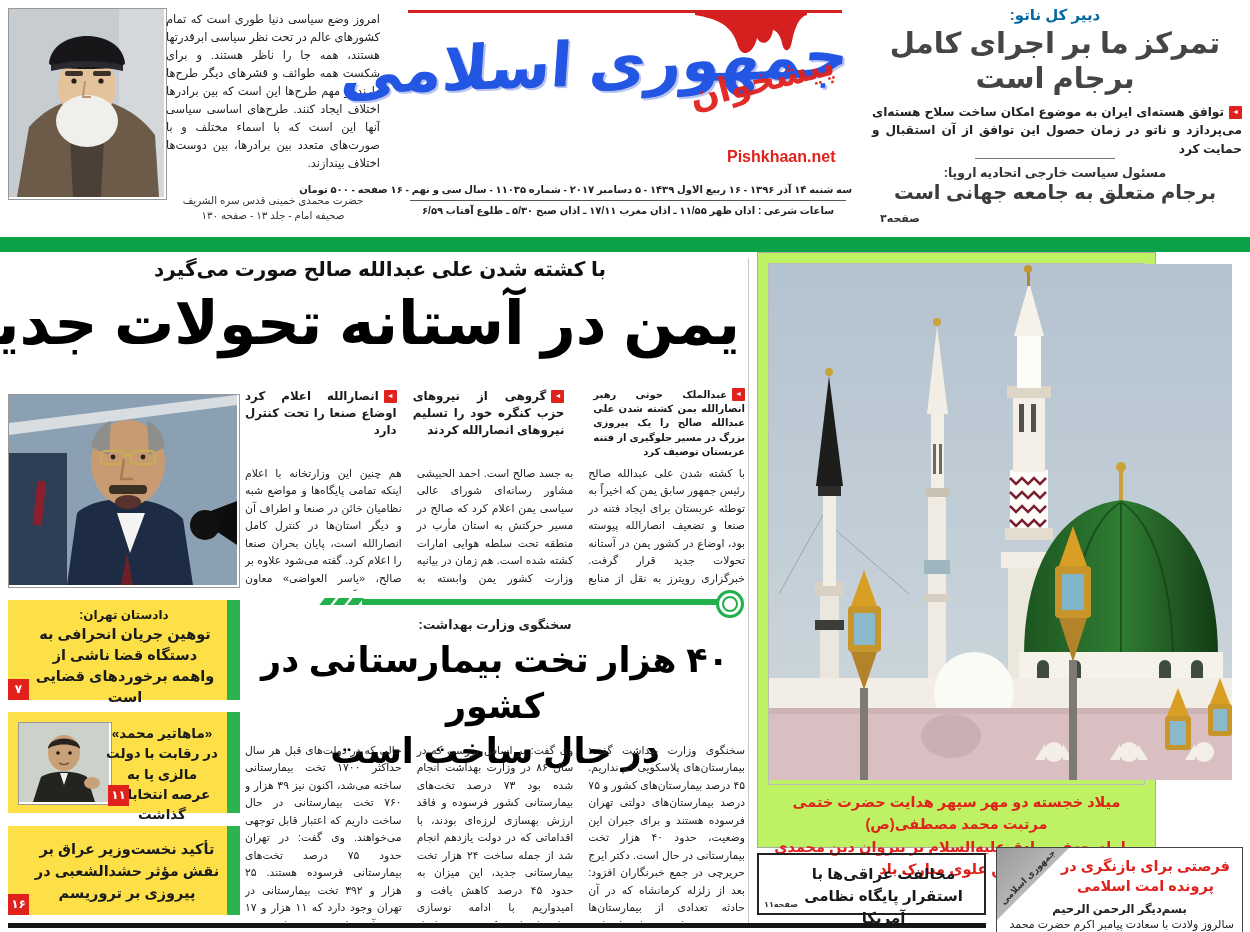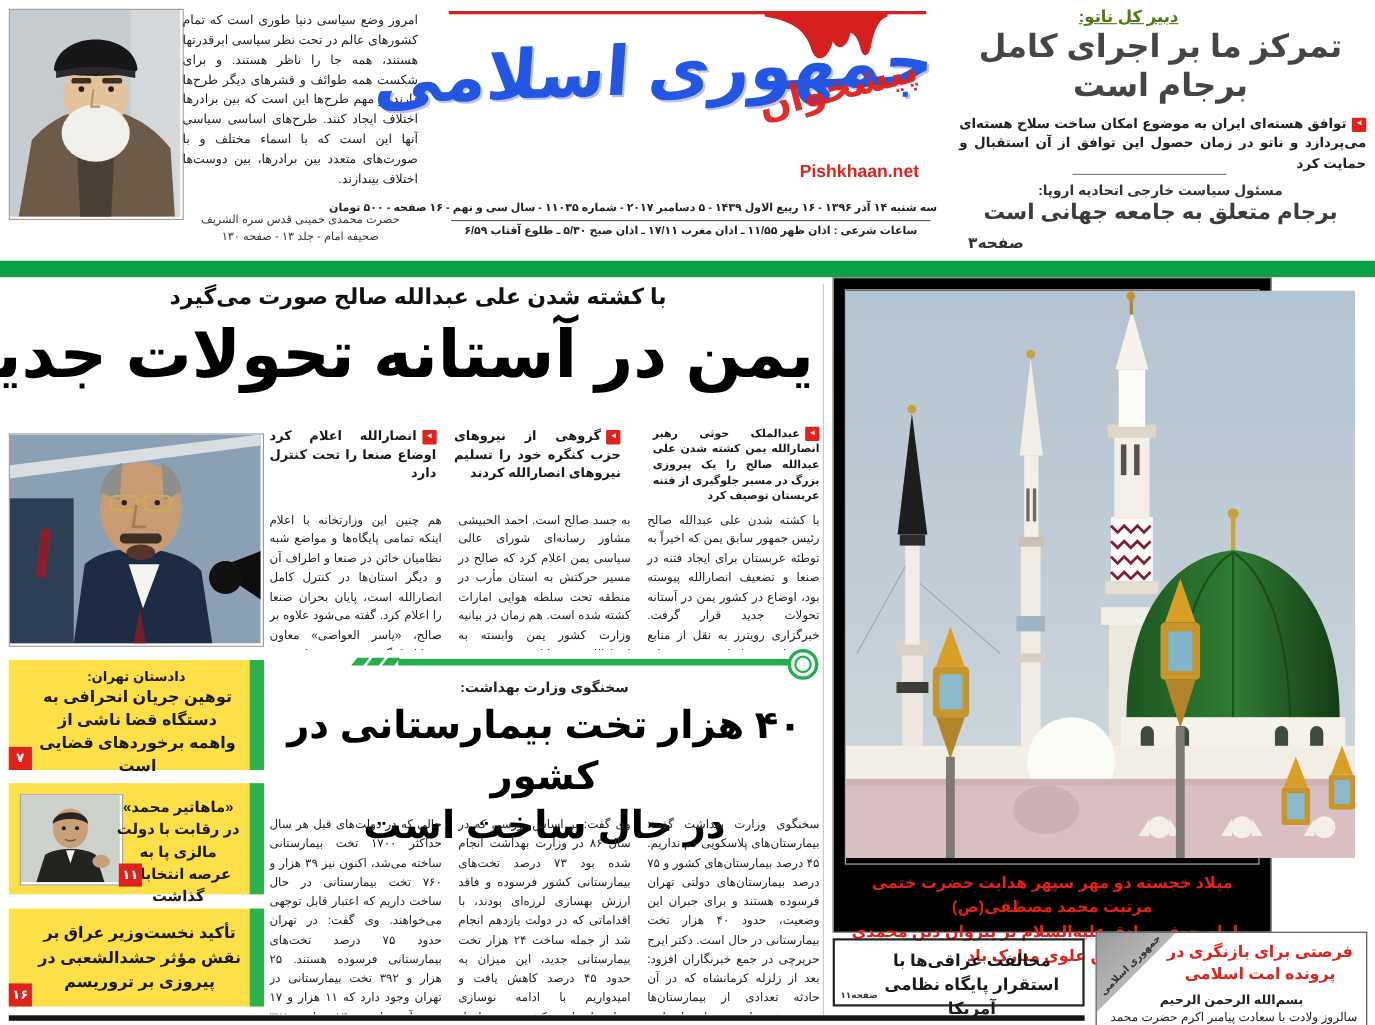--- a/index.html
+++ b/index.html
@@ -56,30 +56,30 @@
         C76,32 67,36 62,27 C58,44 46,48 42,32 C38,20 30,14 24,11 C16,7 6,5 0,4 Z"></path>
     </svg>
   </div>
   <div class="abs rtl c b" style="left:408px;top:26px;width:440px;font-size:62px;color:#2456e4;transform:skewX(-6deg) rotate(-2deg);white-space:nowrap;text-shadow:2px 2px 0 #b9c4ee;">جمهوری اسلامی</div>
   <div class="abs b" style="left:688px;top:60px;font-size:34px;color:#e0211c;transform:rotate(-14deg);direction:rtl;opacity:.95;">پیشخوان</div>
   <div class="abs b" style="left:727px;top:148px;font-size:16px;color:#e0211c;">Pishkhaan.net</div>
   <div class="abs rtl c b" style="left:404px;top:184px;width:448px;font-size:10px;white-space:nowrap;color:#222;">سه شنبه ۱۴ آذر ۱۳۹۶ - ۱۶ ربیع الاول ۱۴۳۹ - ۵ دسامبر ۲۰۱۷ - شماره ۱۱۰۳۵ - سال سی و نهم - ۱۶ صفحه - ۵۰۰ تومان</div>
   <div class="abs" style="left:410px;top:200px;width:436px;height:1px;background:#555;"></div>
   <div class="abs rtl c b" style="left:404px;top:205px;width:448px;font-size:10px;white-space:nowrap;color:#222;">ساعات شرعی : اذان ظهر ۱۱/۵۵ ـ اذان مغرب ۱۷/۱۱ ـ اذان صبح ۵/۳۰ ـ طلوع آفتاب ۶/۵۹</div>
 
-  <div class="abs rtl c b" style="left:836px;top:6px;width:380px;font-size:15px;color:#4d7c0f;text-decoration:underline;">دبیر کل ناتو:</div>
+  <div class="abs rtl c b" style="left:865px;top:6px;width:380px;font-size:15px;color:#0369a1;">دبیر کل ناتو:</div>
   <div class="abs rtl c b" style="left:865px;top:26px;width:380px;font-size:29px;line-height:1.22;color:#454545;text-align:center;">
     <div>تمرکز ما بر اجرای کامل</div>
     <div>برجام است</div>
   </div>
   <div class="abs rtl j b marker" style="left:872px;top:103px;width:370px;font-size:12.2px;line-height:1.5;color:#222;"><span>توافق هسته‌ای ایران به موضوع امکان ساخت سلاح هسته‌ای می‌پردازد و ناتو در زمان حصول این توافق از آن استقبال و حمایت کرد</span></div>
   <div class="abs" style="left:975px;top:158px;width:140px;height:1px;background:#777;"></div>
   <div class="abs rtl c b" style="left:865px;top:165px;width:380px;font-size:12.5px;color:#333;">مسئول سیاست خارجی اتحادیه اروپا:</div>
   <div class="abs rtl c b" style="left:865px;top:181px;width:380px;font-size:19.5px;color:#3c3c3c;white-space:nowrap;">برجام متعلق به جامعه جهانی است</div>
-  <div class="abs rtl b" style="left:880px;top:212px;font-size:14px;color:#333;">صفحه۳</div>
+  <div class="abs rtl b" style="left:880px;top:212px;font-size:11px;color:#333;">صفحه۳</div>
 
   <div class="abs" style="left:0;top:237px;width:1250px;height:15px;background:#0aa147;"></div>
 
   <div class="abs rtl c b" style="left:25px;top:257px;width:710px;font-size:20px;color:#111;">با کشته شدن علی عبدالله صالح صورت می‌گیرد</div>
   <div class="abs rtl c b" style="left:8px;top:288px;width:732px;font-size:60px;color:#000;white-space:nowrap;">یمن در آستانه تحولات جدید</div>
 
   <div class="abs rtl cols" style="left:245px;top:388px;width:500px;height:70px;gap:16px;overflow:visible;">
     <div class="col rtl j b marker" style="font-size:10px;line-height:1.42;margin-left:13px;"><span>عبدالملک حوثی رهبر انصارالله یمن کشته شدن علی عبدالله صالح را یک پیروزی بزرگ در مسیر جلوگیری از فتنه عربستان توصیف کرد</span></div>
     <div class="col rtl j b marker" style="font-size:11.8px;line-height:1.42;"><span>گروهی از نیروهای حزب کنگره خود را تسلیم نیروهای انصارالله کردند</span></div>
     <div class="col rtl j b marker" style="font-size:11.8px;line-height:1.42;"><span>انصارالله اعلام کرد اوضاع صنعا را تحت کنترل دارد</span></div>
@@ -114,21 +114,21 @@
       <path d="M115,64 L112,84 L124,84" stroke="#a87c52" stroke-width="2.5" fill="none"></path>
       <rect x="100" y="90" width="38" height="9" rx="4" fill="#3c2f24"></rect>
       <ellipse cx="119" cy="107" rx="13" ry="7" fill="#57332c"></ellipse>
       <polygon points="228,150 186,122 228,106" fill="#0d0d0d"></polygon>
       <circle cx="196" cy="130" r="15" fill="#111"></circle>
     </svg>
   </div>
 
   <div class="abs" style="left:748px;top:258px;width:1px;height:666px;background:#c6c6c6;"></div>
 
-  <div class="abs" style="left:757px;top:252px;width:399px;height:596px;border:1px solid #aaa;box-sizing:border-box;background:#000000;">
+  <div class="abs" style="left:757px;top:252px;width:399px;height:596px;border:1px solid #aaa;box-sizing:border-box;background:#bef264;">
     <div style="margin:10px 10px 6px 10px;border:1px solid #bbb;">
       <svg width="463" height="516" viewBox="0 0 463 516">
         <defs>
           <linearGradient id="sky" x1="0" y1="0" x2="0" y2="1">
             <stop offset="0" stop-color="#b4c3d0"></stop>
               <stop offset="1" stop-color="#cfd8dd"></stop>
           </linearGradient>
           <linearGradient id="dome" x1="0" y1="0" x2="1" y2="0">
             <stop offset="0" stop-color="#1d5520"></stop>
               <stop offset=".5" stop-color="#2f7d33"></stop>
@@ -288,17 +288,17 @@
     <div class="abs rtl b" style="left:5px;bottom:4px;font-size:8px;color:#333;">صفحه۱۱</div>
   </div>
 
   <div class="abs" style="left:8px;top:923px;width:978px;height:5px;background:#151515;"></div>
 
   <div class="abs" style="left:996px;top:847px;width:247px;height:100px;border:1px solid #444;box-sizing:border-box;background:#fff;overflow:hidden;">
     <div class="abs" style="left:0;top:0;width:72px;height:72px;clip-path:polygon(0 0,100% 0,0 100%);background:linear-gradient(135deg,#9a9a9a,#d6d6d6);">
       <span class="rtl" style="position:absolute;left:-6px;top:24px;transform:rotate(-45deg);font-size:9px;color:#333;white-space:nowrap;font-weight:bold;">جمهوری اسلامی</span>
     </div>
     <div class="rtl c b red" style="margin:9px 10px 0 62px;font-size:14.5px;line-height:1.35;">فرصتی برای بازنگری در پرونده امت اسلامی</div>
-    <div class="rtl c b" style="margin-top:6px;font-size:11.5px;color:#222;">بسم‌الله الرحمن الرحیم</div>
+    <div class="rtl c b" style="margin-top:6px;font-size:11.5px;color:#222;">بسم‌دیگر الرحمن الرحیم</div>
     <div class="rtl j" style="margin:2px 8px 0 8px;font-size:11px;color:#222;">سالروز ولادت با سعادت پیامبر اکرم حضرت محمد</div>
   </div>
 
 </div>
 
 </body></html>

